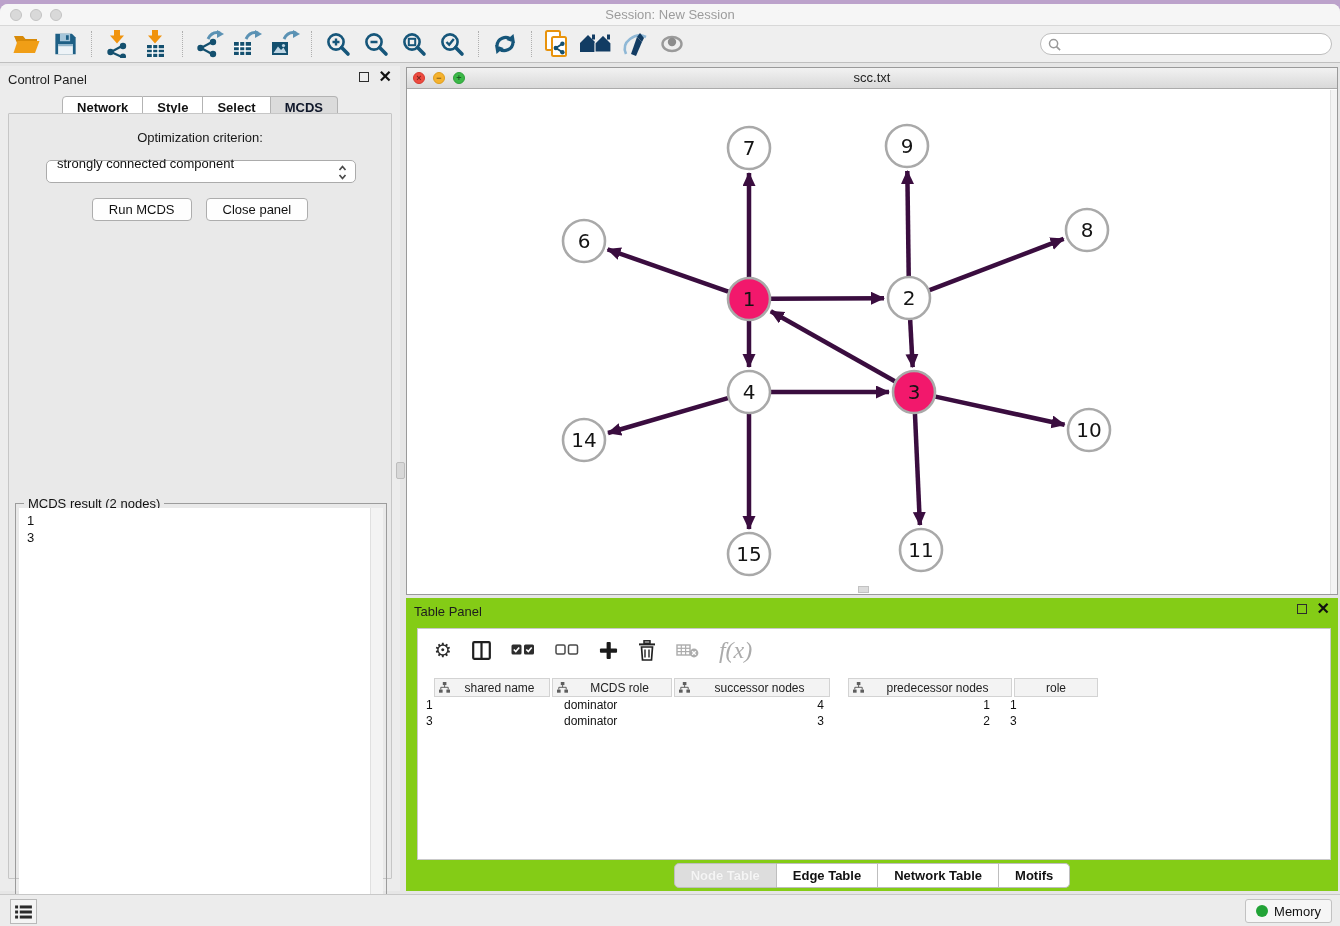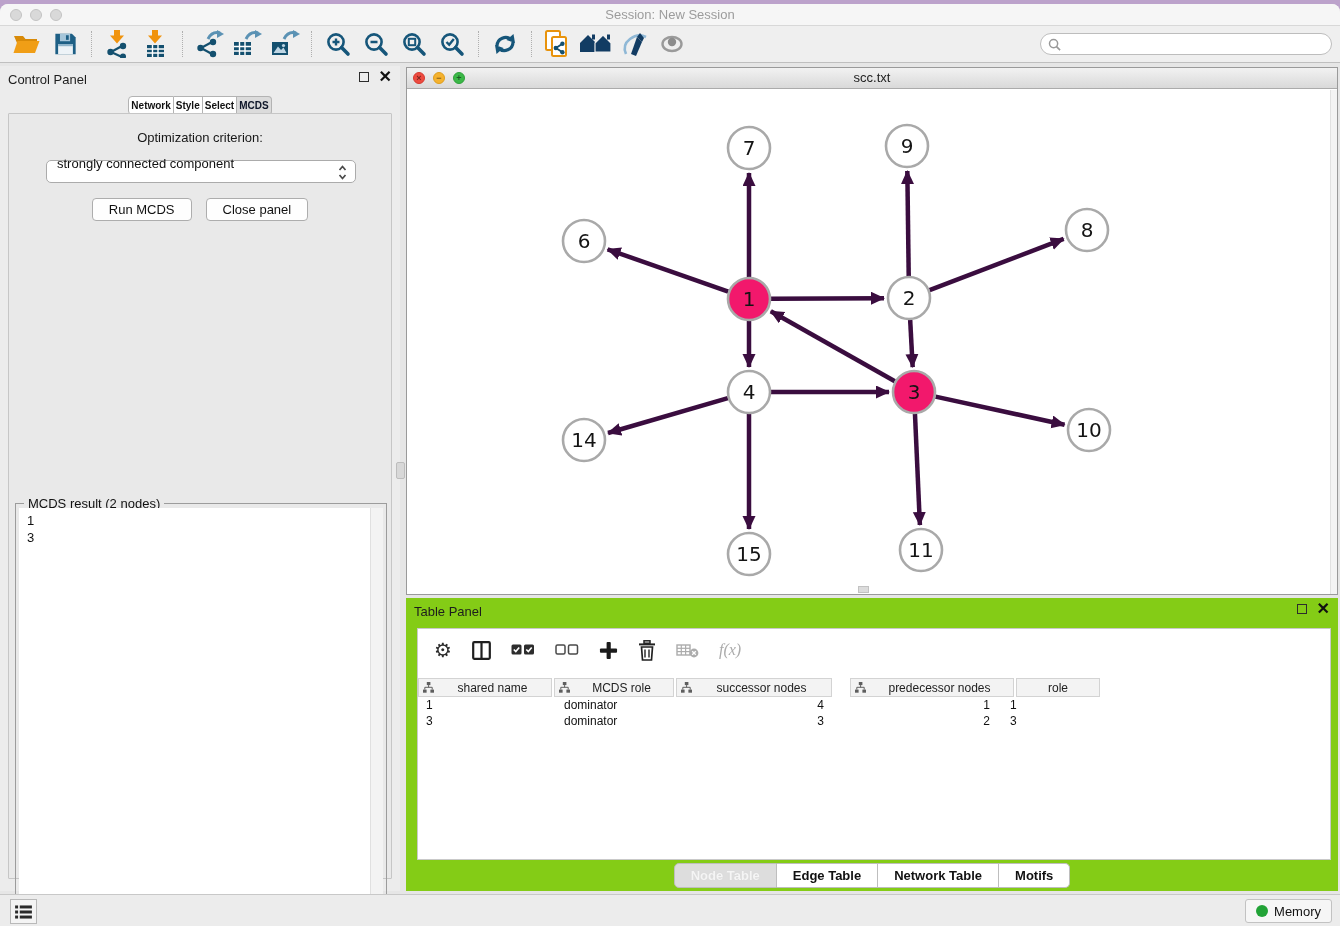--- a/index.html
+++ b/index.html
@@ -34,22 +34,22 @@
 
   
   .control-panel { position:absolute; left:0; top:3px; width:400px; height:825px; background:#ECECEC; }
   .panel-header { position:relative; height:26px; }
   .panel-title { position:absolute; left:8px; top:6px; font-size:13px; color:#1d1d1d; }
   .panel-btns { position:absolute; right:8px; top:5px; display:flex; gap:10px; align-items:center; }
   .float-btn { width:10px; height:10px; border:1.6px solid #2c2c2c; background:transparent; }
   .close-btn { font-size:16px; font-weight:700; line-height:12px; color:#111; }
 
   .seg { display:flex; justify-content:center; margin-top:4px; }
-  .seg .tab { padding:3px 2px; background:#fff; border:1px solid #B3B3B3; border-left:none;
-              font-weight:700; font-size:10px; color:#111;text-align:center; }
+  .seg .tab { padding:3px 14px; background:#fff; border:1px solid #B3B3B3; border-left:none;
+              font-weight:700; font-size:13px; color:#111;text-align:center; }
   .seg .tab:first-child { border-left:1px solid #B3B3B3; border-radius:4px 0 0 4px; }
   .seg .tab:last-child { border-radius:0 4px 4px 0; }
   .seg .tab.active { background:#DBDBDB; color:#0f172a; text-shadow:0 0 1px #cfcfcf; }
 
   .mcds-box { position:absolute; left:8px; top:47px; width:384px; height:766px;
               background:#E9E9E9; border:1px solid #C6C6C6; border-radius:1px; }
   .opt-label { text-align:center; margin-top:16px; font-size:13px; color:#171717; }
   .combo { position:absolute; left:37px; top:46px; width:310px; height:23px; background:#fff;
            border:1px solid #ABABAB; border-radius:5px; display:flex; align-items:center; padding:0 26px 17px 10px;
            font-size:13px; color:#111; }
@@ -77,21 +77,21 @@
   .net-canvas { position:absolute; left:0; top:22px; right:0; bottom:0; background:#fff; overflow:hidden; }
   .net-vscroll { position:absolute; right:0; top:22px; bottom:0; width:7px; background:#F4F4F4; border-left:1px solid #E2E2E2; }
   .net-splitter { position:absolute; left:451px; bottom:1px; width:11px; height:7px; background:#DCDCDC; border:1px solid #C2C2C2; }
 
   
   .table-panel { position:absolute; left:406px; top:535px; width:932px; height:293px; background:#84cc16; }
   .table-content { position:absolute; left:11px; top:30px; width:914px; height:232px;
                    background:#fff; border:1px solid #C9C9C9; }
   .tp-toolbar { display:flex; align-items:center; gap:20px; height:42px; padding-left:16px; }
   .tp-gear { font-family:"DejaVu Sans", sans-serif; font-size:20px; color:#2c2c2c; line-height:20px; }
-  .tp-fx { font-family:"Liberation Serif", serif; font-style:italic; font-size:16px; color:#ABABAB; }
+  .tp-fx { font-family:"Liberation Serif", serif; font-style:italic; font-size:24px; color:#ABABAB; }
 
   .thead { display:flex; height:19px; margin-top:7px; }
   .th { display:flex; align-items:center; background:#F3F3F3; border:1px solid #D3D3D3;
         margin-right:2px; font-size:12px; color:#222; position:relative; }
   .th svg { margin-left:4px; }
   .th span { flex:1; text-align:center; padding:0 4px; }
   .trow { display:flex; height:16px; }
   .td { font-size:12px; color:#111; line-height:16px; overflow:hidden; white-space:nowrap; }
 
   .table-tabs { position:absolute; left:0; right:0; bottom:3px; display:flex; justify-content:center; }
@@ -432,21 +432,21 @@
             <line x1="1" y1="5.3" x2="14" y2="5.3" stroke="#ACACAC" stroke-width="1.2"></line>
             <line x1="1" y1="8.6" x2="14" y2="8.6" stroke="#ACACAC" stroke-width="1.2"></line>
             <line x1="5.3" y1="2" x2="5.3" y2="12" stroke="#ACACAC" stroke-width="1.2"></line>
             <line x1="9.6" y1="2" x2="9.6" y2="12" stroke="#ACACAC" stroke-width="1.2"></line>
             <circle cx="18" cy="10" r="4.4" fill="#ACACAC"></circle>
             <path d="M16.2 8.2 L19.8 11.8 M19.8 8.2 L16.2 11.8" stroke="#fff" stroke-width="1.3"></path>
           </svg>
           <span class="tp-fx">f(x)</span>
         </div>
         <div class="thead">
-            <div class="th" style="width: 134px;">
+            <div class="th" style="width: 116px; margin-left: 16px;">
               <svg width="11" height="11" viewBox="0 0 11 11">
                 <g fill="#5E5E5E">
                   <rect x="3.8" y="0" width="3.6" height="3.1"></rect>
                   <rect x="0" y="7.6" width="3.6" height="3.1"></rect>
                   <rect x="7.4" y="7.6" width="3.6" height="3.1"></rect>
                 </g>
                 <path d="M5.6 3.1 v2.2 M1.8 7.6 v-2.3 h7.4 v2.3" stroke="#5E5E5E" stroke-width="1" fill="none"></path>
               </svg>
               <span>shared name</span>
             </div>

